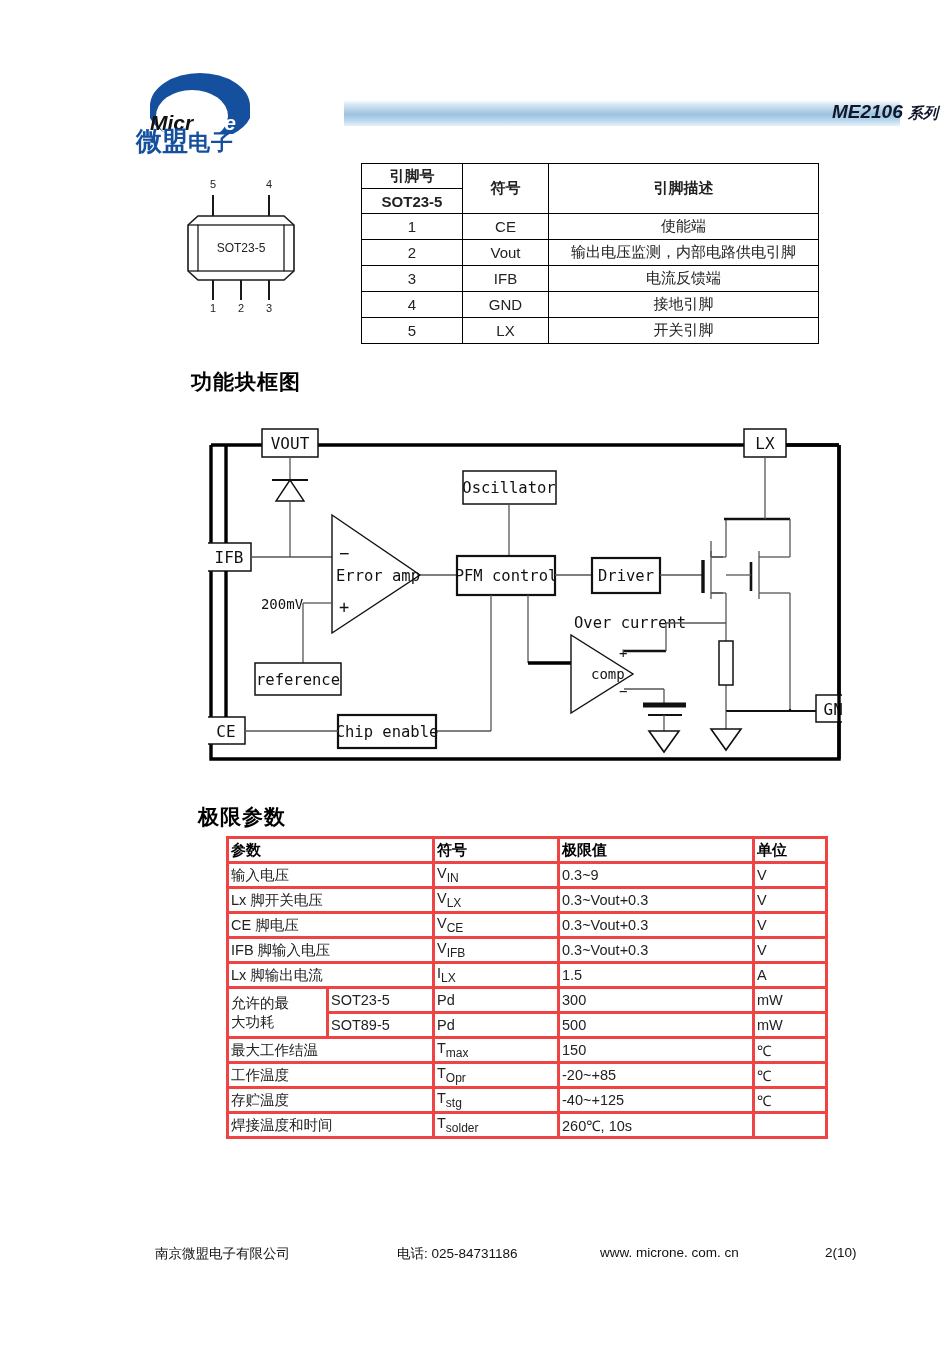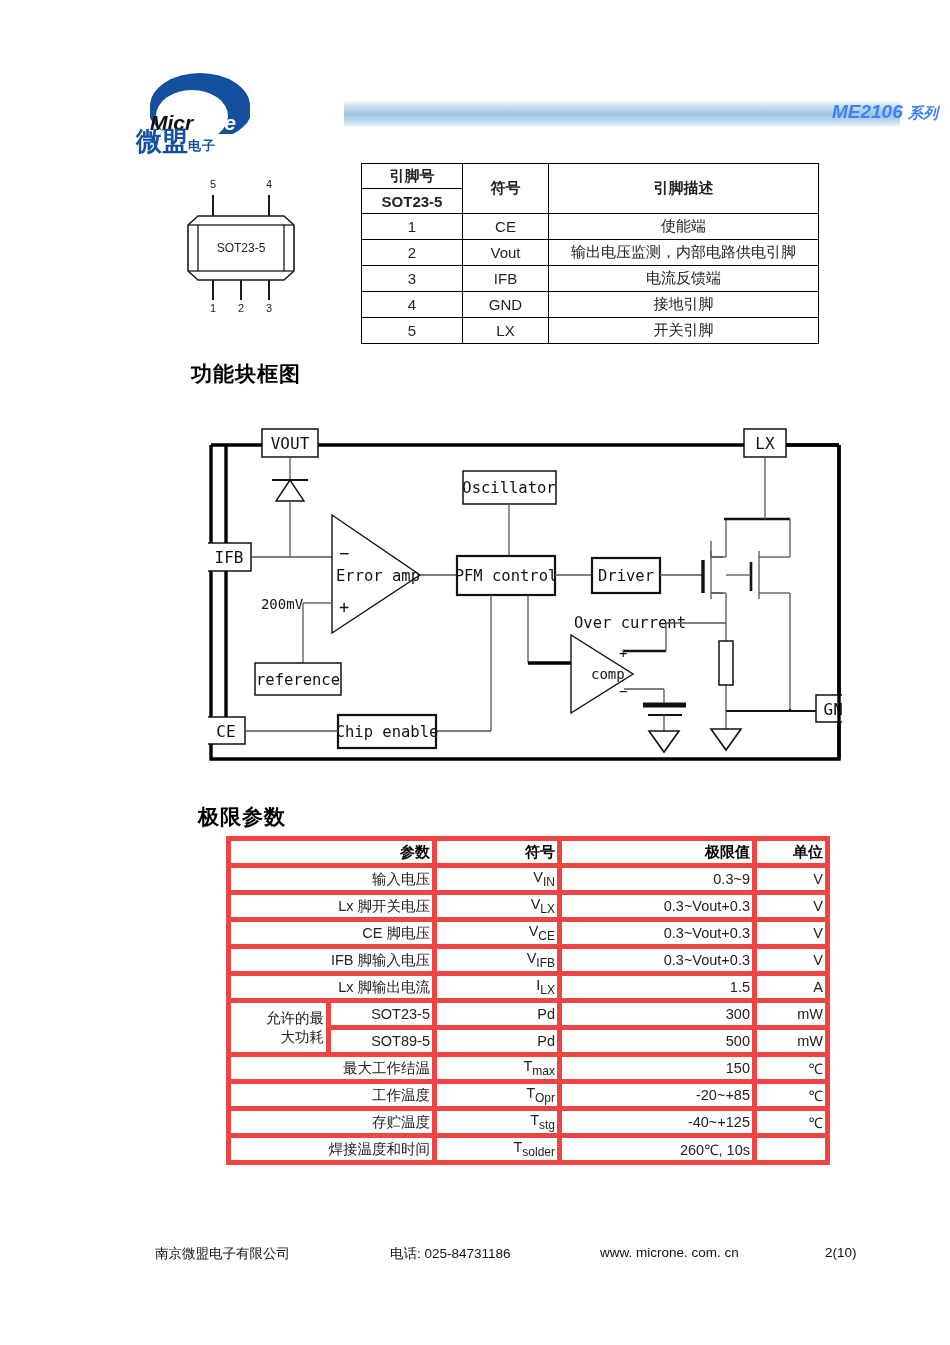--- a/index.html
+++ b/index.html
@@ -10,29 +10,29 @@
     color:#000;
     position:relative;
     overflow:hidden;
   }
   .page{position:absolute;inset:0;margin-left:48px;}
 
   
   .logo-wrap{position:absolute;left:88px;top:72px;width:130px;height:82px;}
   .logo-circle{position:absolute;left:10px;top:0;width:108px;height:62px;}
   .logo-cn{position:absolute;left:0;top:52px;font-size:26px;font-weight:bold;letter-spacing:0px;color:#15509E;white-space:nowrap;}
-  .logo-cn small{font-size:13px;letter-spacing:1px;font-family:Liberation Serif, serif;}
+  .logo-cn small{font-size:22px;letter-spacing:1px;font-family:Liberation Serif, serif;}
 
   .banner{
     position:absolute;left:296px;top:100px;width:556px;height:26px;
     background:linear-gradient(to bottom,#ffffff 0%,#d6e6f4 18%,#9cc3e0 55%,#bcd9ee 80%,#e8f2fa 100%);
   }
   .banner-title{
     position:absolute;right:12px;top:101px;
-    font-size:19px;font-weight:bold;font-style:italic;color:#3b82f6;
+    font-size:19px;font-weight:bold;font-style:italic;color:#0f172a;
     letter-spacing:0px;
   }
   .banner-title .ser{font-size:15px;}
   .ver{position:absolute;left:0;top:133px;width:852px;text-align:right;font-size:14px;font-weight:bold;}
 
   
   .pkg{position:absolute;left:133px;top:168px;width:180px;height:145px;}
 
   
   .pin-table{
@@ -62,35 +62,35 @@
   
   .blk{position:absolute;left:160px;top:423px;width:634px;height:348px;}
   .blk svg{display:block;}
 
   
   .lim-table{
     position:absolute;left:178px;top:836px;
     border-collapse:collapse;table-layout:fixed;
   }
   .lim-table td{
-    border:5px solid #ef4444;
-    font-size:14.5px;text-align:right;
+    border:3px solid #ef4444;
+    font-size:14.5px;text-align:left;
     padding:1px 2px;height:20px;color:#222;
   }
   .lim-table td.hd{font-weight:bold;font-size:15px;color:#000;}
   .lim-table .cA{width:100px;}
   .lim-table .cB{width:106px;}
   .lim-table .cC{width:125px;}
   .lim-table .cD{width:195px;}
   .lim-table .cE{width:73px;}
   .lim-table sub{font-size:12px;}
   .footer{position:absolute;left:97px;top:1245px;width:760px;height:20px;font-size:13.5px;color:#111;}
   .footer span{position:absolute;white-space:nowrap;}
   .f1{left:10px;}
-  .f2{left:245px;text-align:center;}
+  .f2{left:252px;text-align:center;}
   .f3{left:455px;}
   .f4{left:680px;}
 </style>
 </head>
 <body>
 
 <div class="page">
 
   <div class="logo-wrap">
     <svg class="logo-circle" viewBox="0 0 108 62">
@@ -167,21 +167,21 @@
         <td>接地引脚</td>
       </tr>
       <tr class="r-body">
         <td>5</td>
         <td>LX</td>
         <td>开关引脚</td>
       </tr>
     </tbody>
   </table>
 
-  <div class="sect" style="left:143px;top:360px;">功能块框图</div>
+  <div class="sect" style="left:143px;top:368px;">功能块框图</div>
 
   <div class="blk">
   <svg width="634" height="348" viewBox="0 0 634 348">
     <defs>
       <style>
         .tbx{fill:#fff;stroke:#111;stroke-width:1.5;}
         .tbxh{fill:#fff;stroke:#111;stroke-width:2.2;}
         .wire{stroke:#555;stroke-width:1.3;fill:none;}
         .bus{stroke:#000;stroke-width:3.4;fill:none;}
         .tri{fill:#fff;stroke:#111;stroke-width:1.4;}

